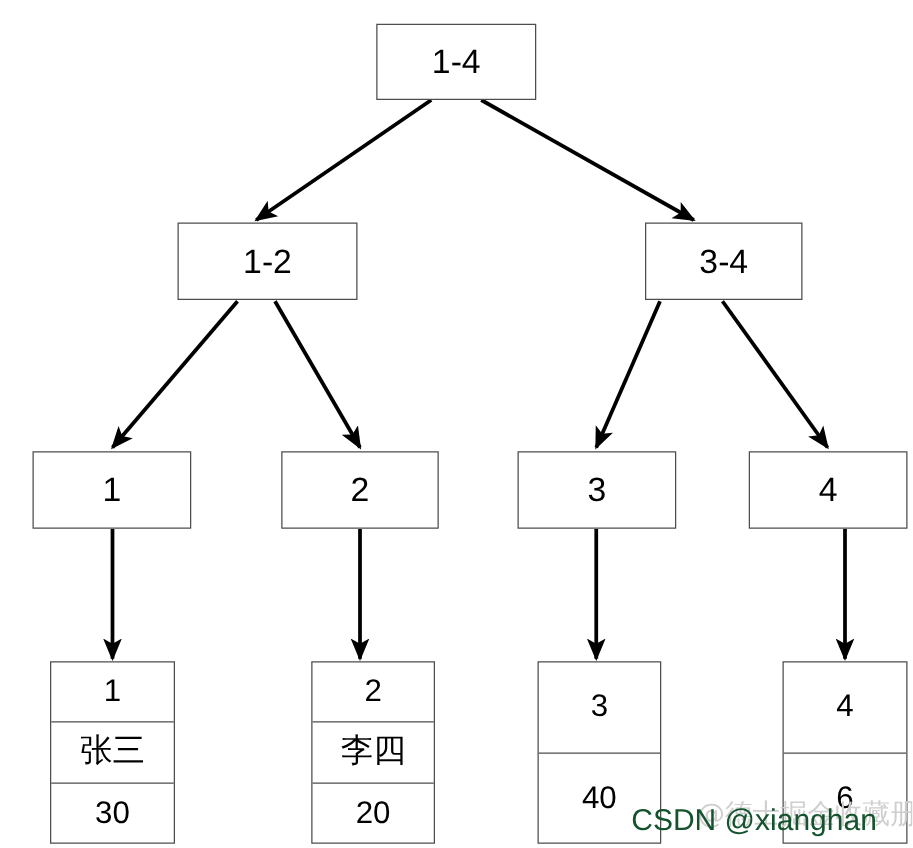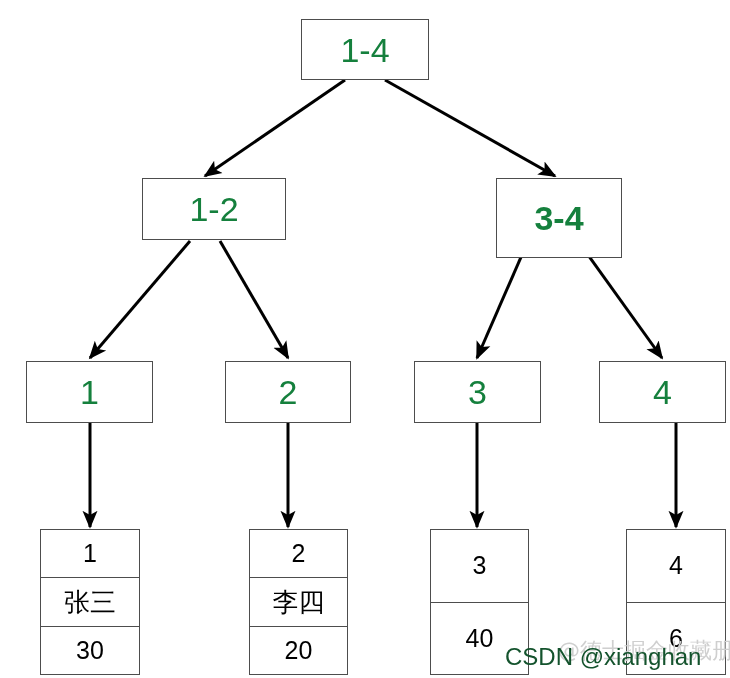--- a/index.html
+++ b/index.html
@@ -27,22 +27,22 @@
     pointer-events: none;
   }
   .node {
     position: absolute;
     box-sizing: border-box;
     border: 1.6px solid #4d4d4d;
     background: #ffffff;
     display: flex;
     align-items: center;
     justify-content: center;
-    color: #15803d;
-    font-size: 34px;
+    color: #000000;
+    font-size: 27px;
     line-height: 1;
     letter-spacing: 0px;
   }
   .leaf-table {
     position: absolute;
     box-sizing: border-box;
     border: 1.6px solid #4d4d4d;
     background: #ffffff;
     display: flex;
     flex-direction: column;
@@ -55,21 +55,21 @@
     justify-content: center;
     color: #000000;
     font-size: 25px;
     line-height: 1;
     border-bottom: 1.6px solid #4d4d4d;
   }
   .leaf-cell:last-child {
     border-bottom: none;
   }
   .leaf-cell.cn {
-    font-family: Liberation Sans, sans-serif;
+    font-family: Liberation Mono, monospace;
     font-size: 26px;
     text-align: center;
   }
   .watermark {
     position: absolute;
     color: #14532d;
     font-size: 24px;
     white-space: nowrap;
     pointer-events: none;
     user-select: none;
@@ -105,21 +105,21 @@
         <line x1="90" y1="423" x2="90" y2="527" stroke="#000000" stroke-width="3" marker-end="url(#arrowhead)"></line>
         <line x1="288" y1="423" x2="288" y2="527" stroke="#000000" stroke-width="3" marker-end="url(#arrowhead)"></line>
         <line x1="477" y1="423" x2="477" y2="527" stroke="#000000" stroke-width="3" marker-end="url(#arrowhead)"></line>
         <line x1="676" y1="423" x2="676" y2="527" stroke="#000000" stroke-width="3" marker-end="url(#arrowhead)"></line>
       </g>
   </svg>
 
   <div id="node-layer">
       <div class="node" style="left: 301px; top: 19px; width: 128px; height: 61px;">1-4</div>
       <div class="node" style="left: 142px; top: 178px; width: 144px; height: 62px;">1-2</div>
-      <div class="node" style="left: 496px; top: 178px; width: 126px; height: 80px; font-weight: bold;">3-4</div>
+      <div class="node" style="left: 516px; top: 178px; width: 126px; height: 62px;">3-4</div>
       <div class="node" style="left: 26px; top: 361px; width: 127px; height: 62px;">1</div>
       <div class="node" style="left: 225px; top: 361px; width: 126px; height: 62px;">2</div>
       <div class="node" style="left: 414px; top: 361px; width: 127px; height: 62px;">3</div>
       <div class="node" style="left: 599px; top: 361px; width: 127px; height: 62px;">4</div>
     </div>
   <div id="leaf-layer">
       <div class="leaf-table" style="left: 40px; top: 529px; width: 100px; height: 146px;">
         <div class="leaf-cell">1</div>
         <div class="leaf-cell cn">张三</div>
         <div class="leaf-cell">30</div>

